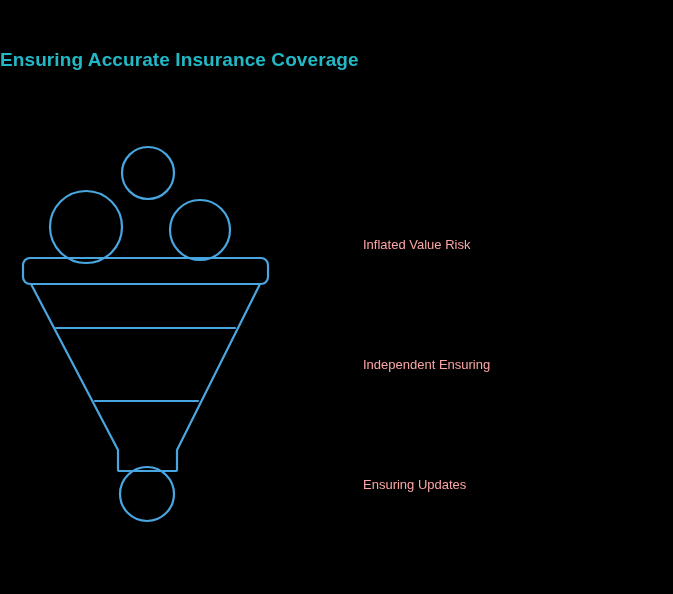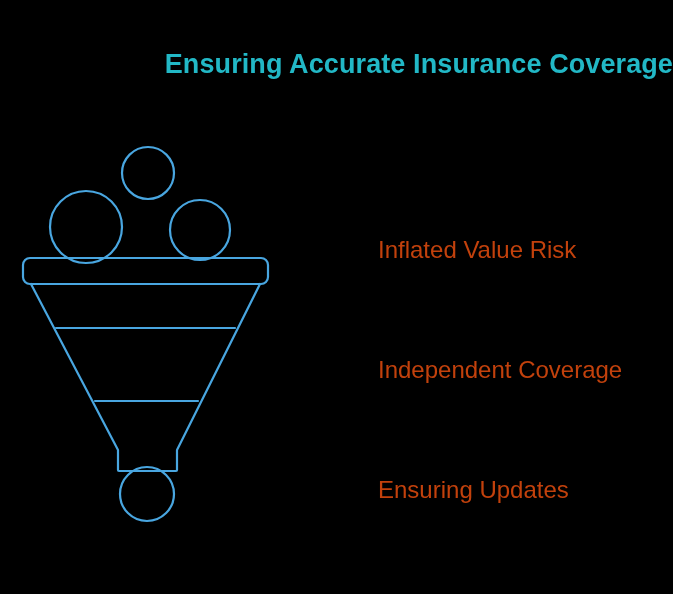--- a/index.html
+++ b/index.html
@@ -18,22 +18,22 @@
   .slide {
     position: absolute;
     inset: 0;
     background: #000000;
   }
   .title {
     position: absolute;
     left: 0;
     top: 49px;
     width: 673px;
-    text-align: right;
-    font-size: 27px;
+    text-align: left;
+    font-size: 19px;
     font-weight: bold;
     color: #22b8c6;
     letter-spacing: 0.1px;
     white-space: nowrap;
   }
   .funnel-wrap {
     position: absolute;
     left: 0px;
     top: 130px;
     width: 300px;
@@ -41,24 +41,24 @@
   }
   .labels {
     position: absolute;
     left: 363px;
     top: 130px;
     width: 300px;
     height: 410px;
   }
   .label {
     position: absolute;
-    left: 15px;
-    font-size: 24px;
+    left: 0;
+    font-size: 13px;
     font-weight: normal;
-    color: #c2410c;
+    color: #fca5a5;
     white-space: nowrap;
     line-height: 1;
   }
   .label-0 { top: 108px; }
   .label-1 { top: 228px; }
   .label-2 { top: 348px; }
 </style>
 </head>
 <body>
 
@@ -86,17 +86,17 @@
         <line x1="95" y1="271" x2="198" y2="271"></line>
 
         <circle cx="147" cy="364" r="27"></circle>
 
       </g>
     </svg>
   </div>
 
   <div class="labels">
     <div class="label label-0">Inflated Value Risk</div>
-    <div class="label label-1">Independent Coverage</div>
+    <div class="label label-1">Independent Ensuring</div>
     <div class="label label-2">Ensuring Updates</div>
   </div>
 
 </div>
 
 </body></html>

